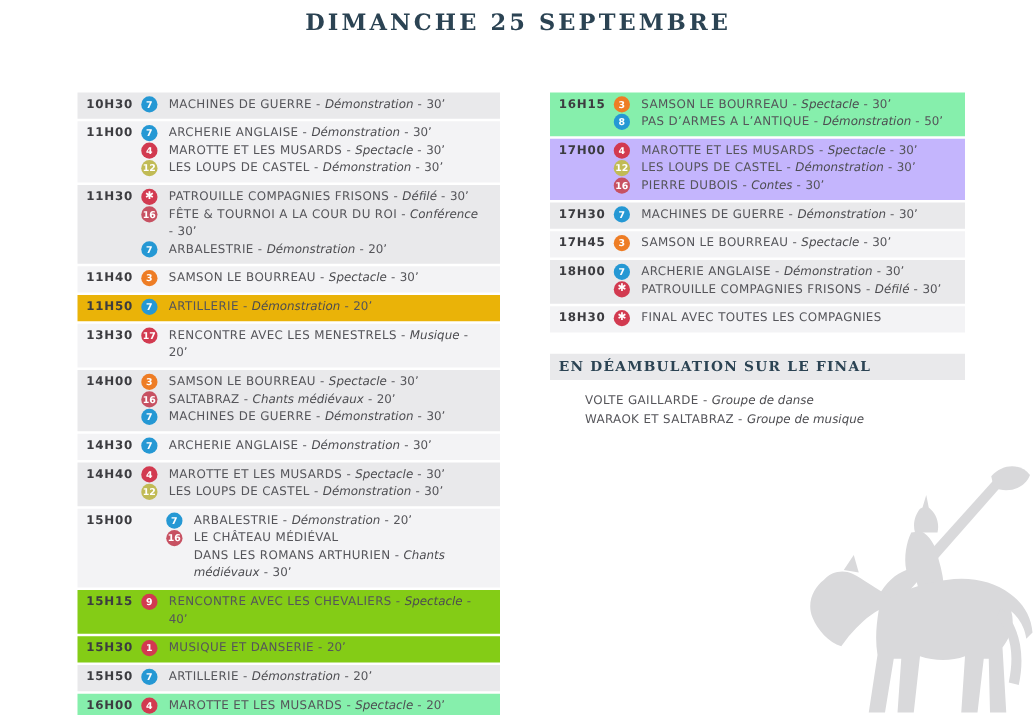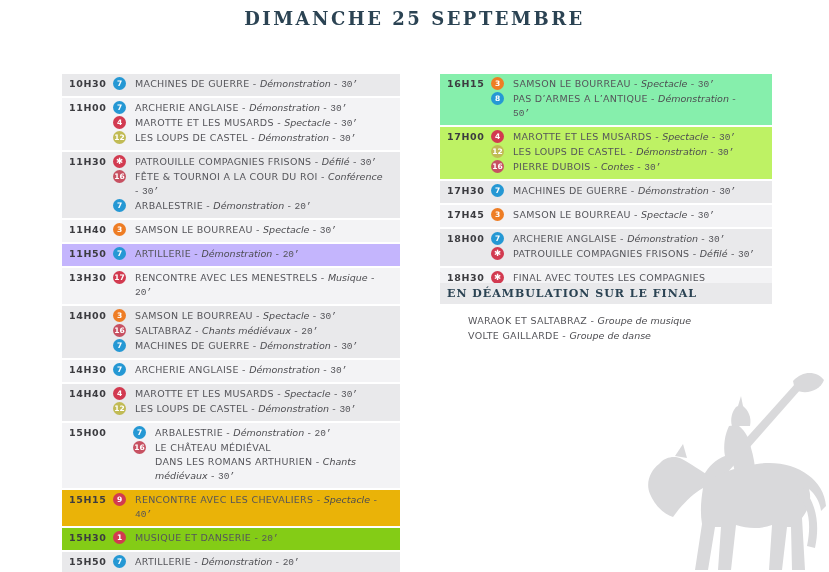--- a/index.html
+++ b/index.html
@@ -24,21 +24,21 @@
   .event{display:flex;align-items:flex-start;line-height:14px;}
   .badge{
     flex:0 0 13px;height:13px;border-radius:50%;margin:0px 9px 1px 0;
     color:#fff;font-size:7.5px;font-weight:bold;text-align:center;line-height:13px;
     display:inline-block;
   }
   .badge.sym{font-size:8.5px;line-height:12.5px;}
   .etext{font-size:9.5px;color:#55555a;letter-spacing:0.3px;}
   .ename{text-transform:uppercase;}
   .ecat{font-style:italic;color:#4c4c50;letter-spacing:0;}
-  .edur{letter-spacing:0;font-family:Liberation Mono, monospace;}
+  .edur{letter-spacing:0;}
   .line2{display:block;}
   #deambulation{position:absolute;left:440px;top:283px;width:332px;}
   .deamb-header{
     background:#e9e9eb;padding:4px 8px 4px 7px;
     font-family:"DejaVu Serif","Liberation Serif",serif;
     font-size:11px;font-weight:bold;letter-spacing:1px;color:#2b4353;
   }
   .deamb-items{margin-top:9px;padding-left:28px;}
   .deamb-item{font-size:9.5px;color:#55555a;line-height:15px;letter-spacing:0.3px;}
   #knight{position:absolute;right:2px;bottom:0;}
@@ -96,21 +96,21 @@
       </div>
       <div class="row" style="background: rgb(243, 243, 245);">
         <span class="time">11H40</span>
         <div class="events">
           <div class="event">
             <span class="badge" style="background: rgb(238, 125, 37);">3</span>
             <span class="etext"><span class="ename">SAMSON LE BOURREAU</span><span class="sep"> - </span><span class="ecat">Spectacle</span><span class="sep"> - </span><span class="edur">30’</span></span>
           </div>
         </div>
       </div>
-      <div class="row" style="background: #c4b5fd;">
+      <div class="row" style="background: #eab308;">
         <span class="time">11H50</span>
         <div class="events">
           <div class="event">
             <span class="badge" style="background: rgb(37, 152, 212);">7</span>
             <span class="etext"><span class="ename">ARTILLERIE</span><span class="sep"> - </span><span class="ecat">Démonstration</span><span class="sep"> - </span><span class="edur">20’</span></span>
           </div>
         </div>
       </div>
       <div class="row" style="background: rgb(243, 243, 245);">
         <span class="time">13H30</span>
@@ -166,21 +166,21 @@
           <div class="event">
             <span class="badge" style="background: rgb(37, 152, 212);">7</span>
             <span class="etext"><span class="ename">ARBALESTRIE</span><span class="sep"> - </span><span class="ecat">Démonstration</span><span class="sep"> - </span><span class="edur">20’</span></span>
           </div>
           <div class="event">
             <span class="badge" style="background: rgb(199, 81, 98);">16</span>
             <span class="etext"><span class="ename">LE CHÂTEAU MÉDIÉVAL</span><span class="line2"><span class="ename">DANS LES ROMANS ARTHURIEN</span><span class="sep"> - </span><span class="ecat">Chants médiévaux</span><span class="sep"> - </span><span class="edur">30’</span></span></span>
           </div>
         </div>
       </div>
-      <div class="row" style="background: #eab308;">
+      <div class="row" style="background: #84cc16;">
         <span class="time">15H15</span>
         <div class="events">
           <div class="event">
             <span class="badge" style="background: rgb(210, 58, 80);">9</span>
             <span class="etext"><span class="ename">RENCONTRE AVEC LES CHEVALIERS</span><span class="sep"> - </span><span class="ecat">Spectacle</span><span class="sep"> - </span><span class="edur">40’</span></span>
           </div>
         </div>
       </div>
       <div class="row" style="background: #84cc16;">
         <span class="time">15H30</span>
@@ -217,21 +217,21 @@
           <div class="event">
             <span class="badge" style="background: rgb(238, 125, 37);">3</span>
             <span class="etext"><span class="ename">SAMSON LE BOURREAU</span><span class="sep"> - </span><span class="ecat">Spectacle</span><span class="sep"> - </span><span class="edur">30’</span></span>
           </div>
           <div class="event">
             <span class="badge" style="background: rgb(37, 152, 212);">8</span>
             <span class="etext"><span class="ename">PAS D’ARMES A L’ANTIQUE</span><span class="sep"> - </span><span class="ecat">Démonstration</span><span class="sep"> - </span><span class="edur">50’</span></span>
           </div>
         </div>
       </div>
-      <div class="row" style="background: #bef264; justify-content: space-between;">
+      <div class="row" style="background: #c4b5fd; justify-content: space-between;">
         <span class="time">17H00</span>
         <div class="events">
           <div class="event">
             <span class="badge" style="background: rgb(210, 58, 80);">4</span>
             <span class="etext"><span class="ename">MAROTTE ET LES MUSARDS</span><span class="sep"> - </span><span class="ecat">Spectacle</span><span class="sep"> - </span><span class="edur">30’</span></span>
           </div>
           <div class="event">
             <span class="badge" style="background: rgb(193, 187, 85);">12</span>
             <span class="etext"><span class="ename">LES LOUPS DE CASTEL</span><span class="sep"> - </span><span class="ecat">Démonstration</span><span class="sep"> - </span><span class="edur">30’</span></span>
           </div>
@@ -279,22 +279,22 @@
             <span class="badge sym" style="background: rgb(210, 58, 80);">✱</span>
             <span class="etext"><span class="ename">FINAL AVEC TOUTES LES COMPAGNIES</span></span>
           </div>
         </div>
       </div>
     </div>
 
   <div id="deambulation">
     <div class="deamb-header">EN DÉAMBULATION SUR LE FINAL</div>
     <div class="deamb-items">
+        <div class="deamb-item"><span class="ename">VOLTE GAILLARDE</span><span class="sep"> - </span><span class="ecat">Groupe de danse</span></div>
         <div class="deamb-item"><span class="ename">WARAOK ET SALTABRAZ</span><span class="sep"> - </span><span class="ecat">Groupe de musique</span></div>
-        <div class="deamb-item"><span class="ename">VOLTE GAILLARDE</span><span class="sep"> - </span><span class="ecat">Groupe de danse</span></div>
       </div>
   </div>
 
   <svg id="knight" width="190" height="212" viewBox="0 0 190 212">
     <g id="knight-g" fill="#d9d9db">
 
       <path d="M68 124 L158 24 L164 29 L76 129 Z"></path>
 
       <path d="M156 21 C 166 10, 180 11, 187 20 C 183 31, 169 35, 158 30 Z"></path>
 

